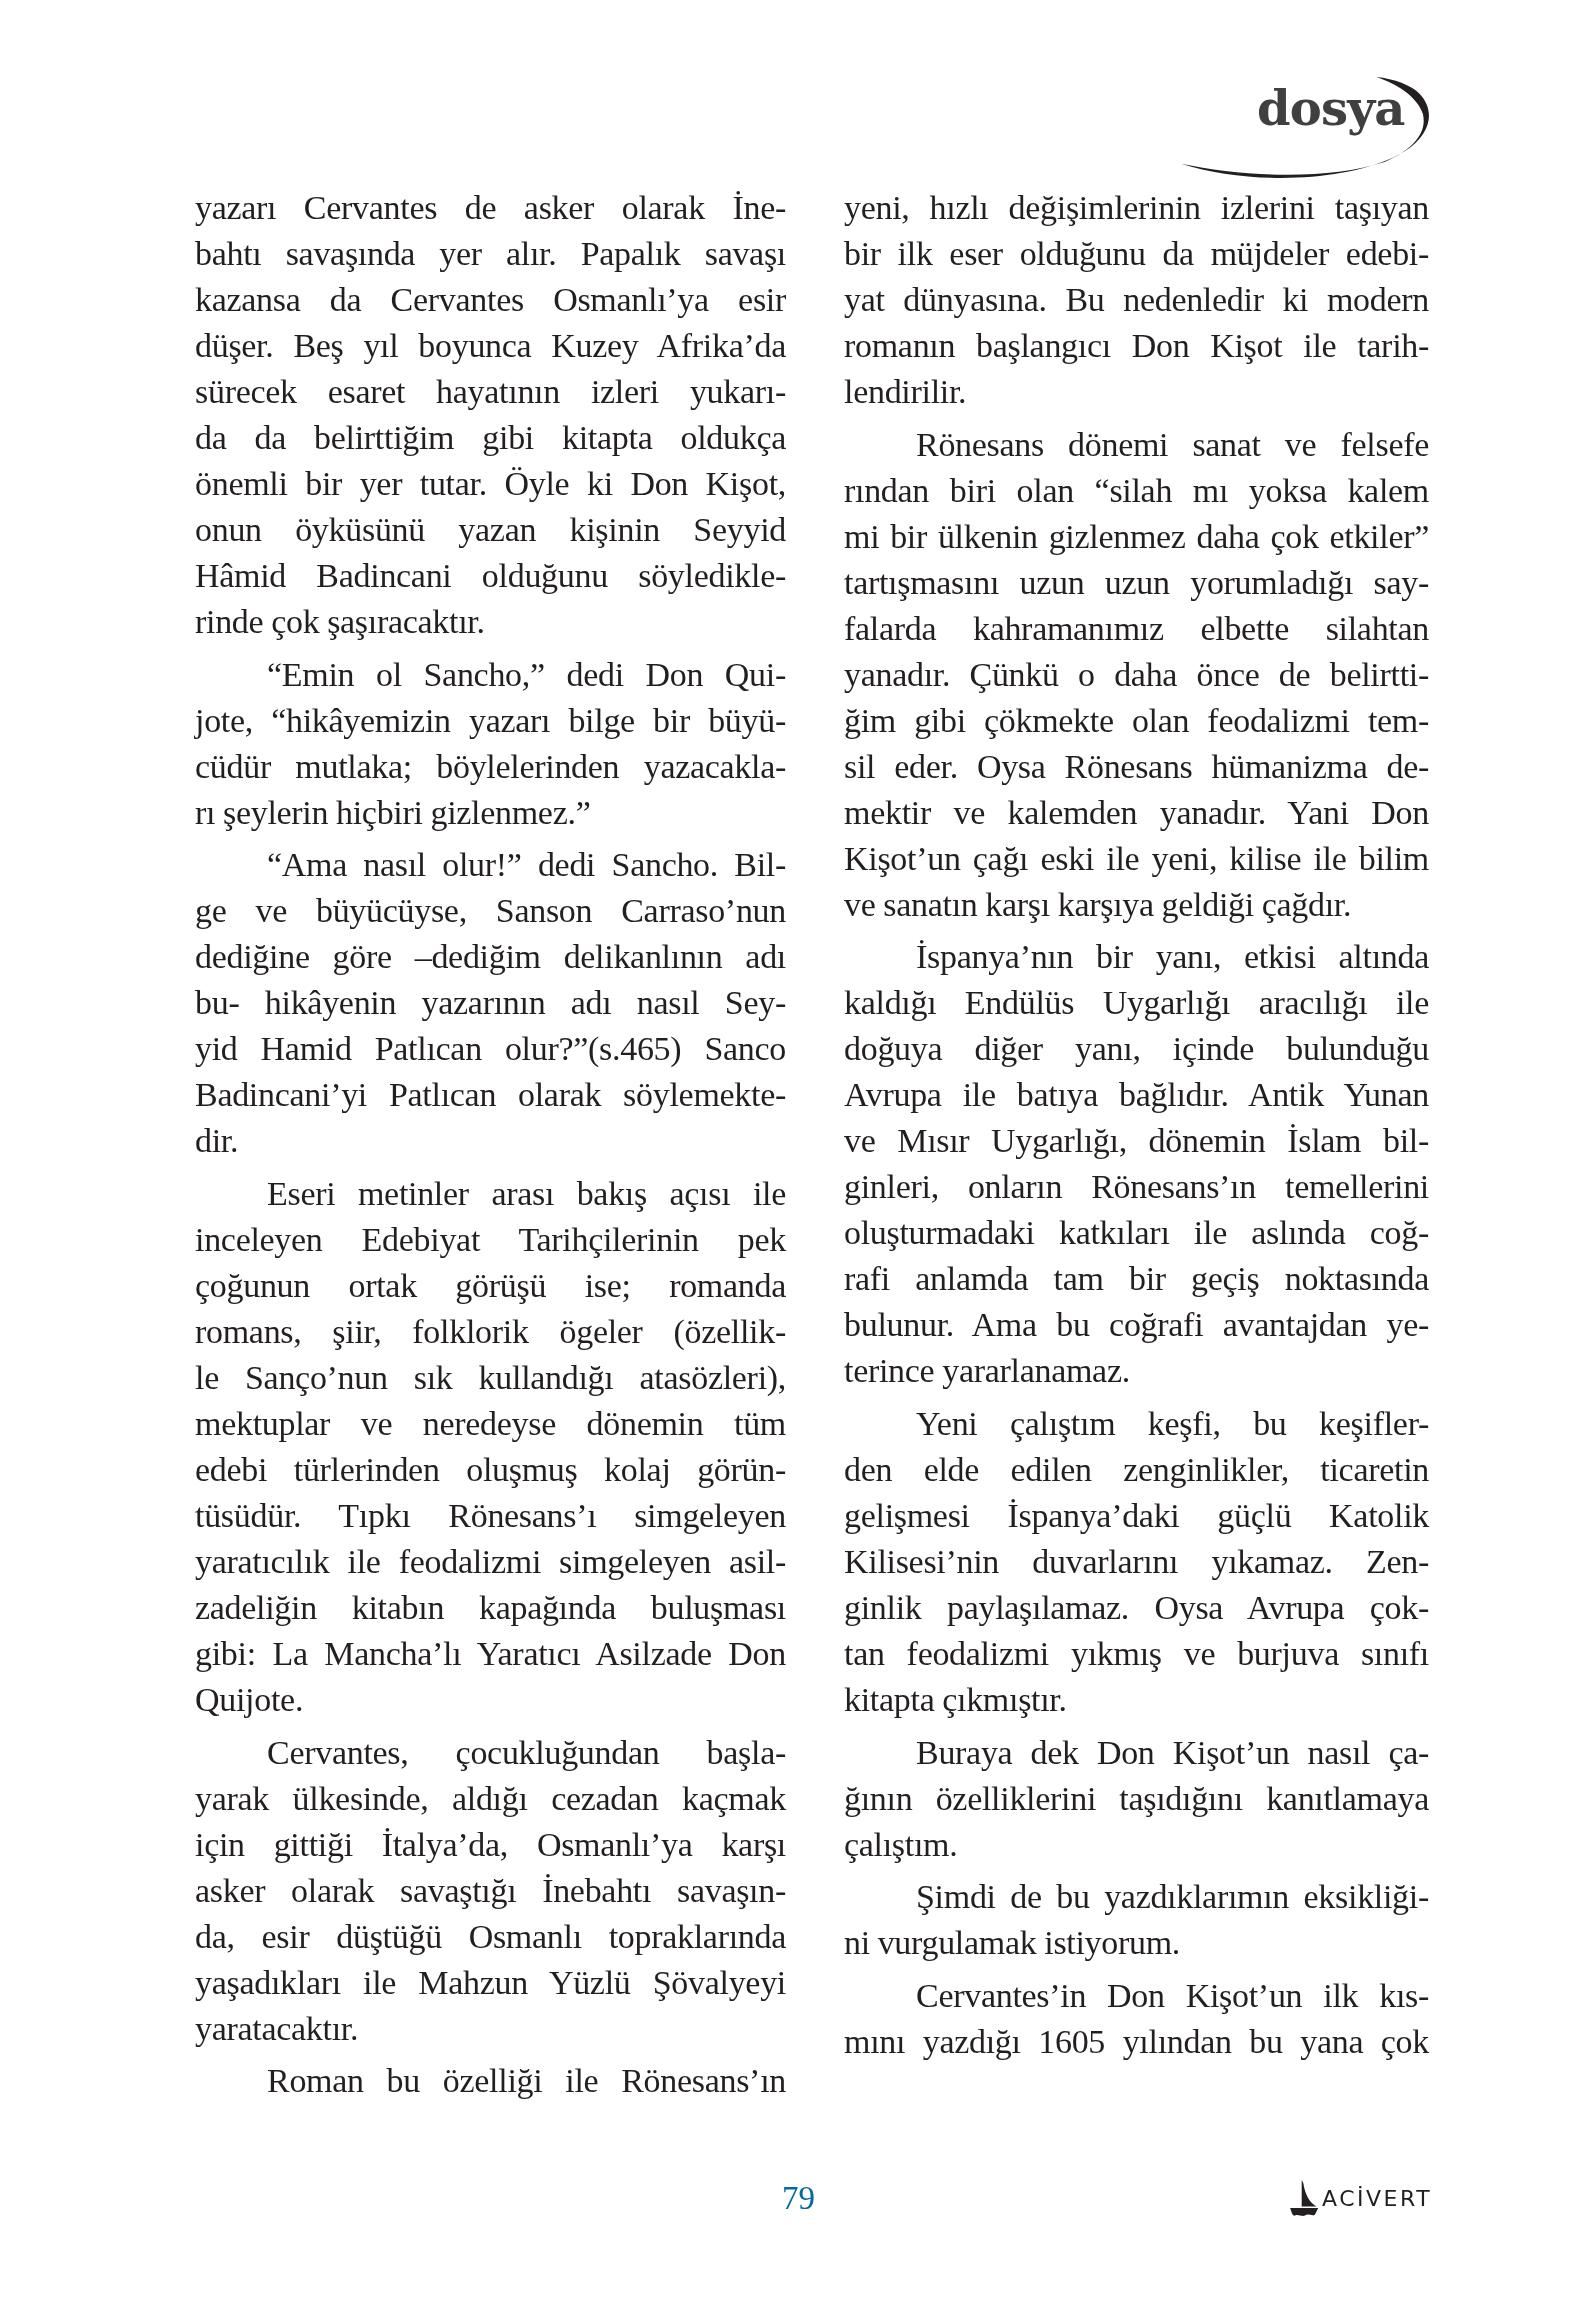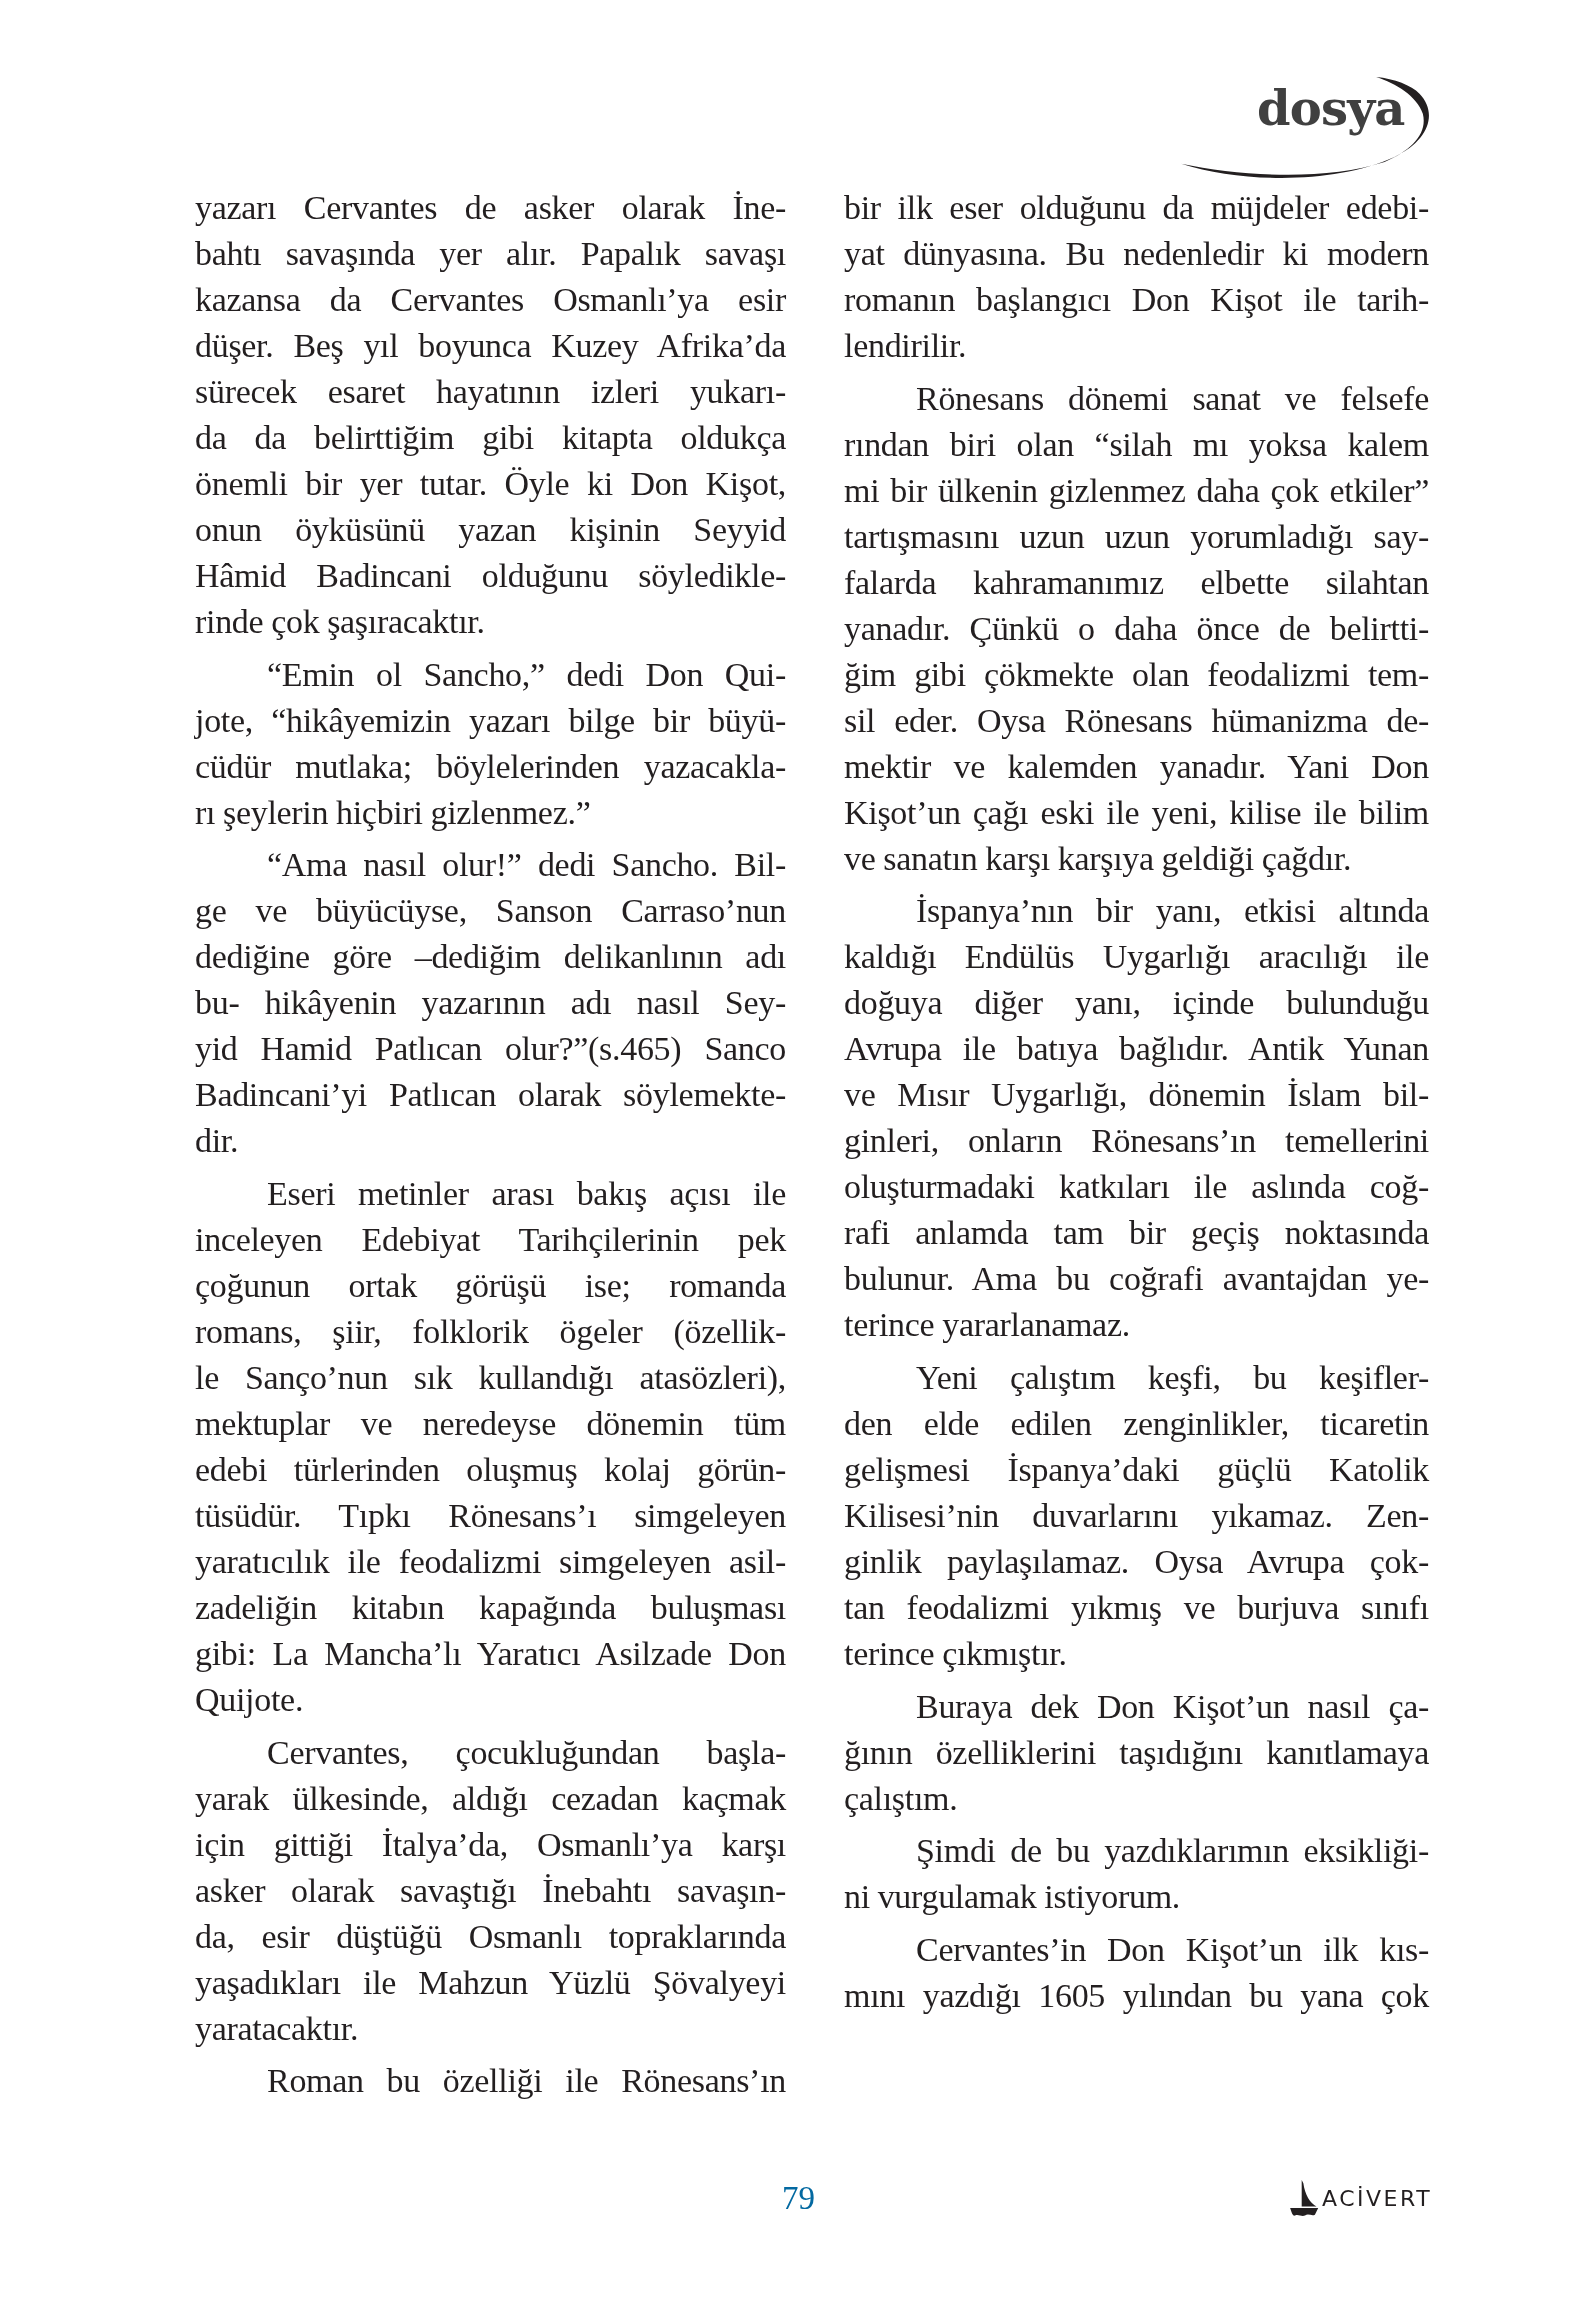--- a/index.html
+++ b/index.html
@@ -167,20 +167,21 @@
       <span class="line">yaşadıkları ile Mahzun Yüzlü Şövalyeyi</span>
       <span class="line last">yaratacaktır.</span>
     </div>
     <div class="para">
       <span class="line first-indent">Roman bu özelliği ile Rönesans’ın</span>
     </div>
   </div>
 
 <div class="column col-right" id="col-right">
     <div class="para">
+      <span class="line">yeni, hızlı değişimlerinin izlerini taşıyan</span>
       <span class="line">bir ilk eser olduğunu da müjdeler edebi-</span>
       <span class="line">yat dünyasına. Bu nedenledir ki modern</span>
       <span class="line">romanın başlangıcı Don Kişot ile tarih-</span>
       <span class="line last">lendirilir.</span>
     </div>
     <div class="para">
       <span class="line first-indent">Rönesans dönemi sanat ve felsefe</span>
       <span class="line">rından biri olan “silah mı yoksa kalem</span>
       <span class="line">mi bir ülkenin gizlenmez daha çok etkiler”</span>
       <span class="line">tartışmasını uzun uzun yorumladığı say-</span>
@@ -204,21 +205,21 @@
       <span class="line">bulunur. Ama bu coğrafi avantajdan ye-</span>
       <span class="line last">terince yararlanamaz.</span>
     </div>
     <div class="para">
       <span class="line first-indent">Yeni çalıştım keşfi, bu keşifler-</span>
       <span class="line">den elde edilen zenginlikler, ticaretin</span>
       <span class="line">gelişmesi İspanya’daki güçlü Katolik</span>
       <span class="line">Kilisesi’nin duvarlarını yıkamaz. Zen-</span>
       <span class="line">ginlik paylaşılamaz. Oysa Avrupa çok-</span>
       <span class="line">tan feodalizmi yıkmış ve burjuva sınıfı</span>
-      <span class="line last">terince çıkmıştır.</span>
+      <span class="line last">kitapta çıkmıştır.</span>
     </div>
     <div class="para">
       <span class="line first-indent">Buraya dek Don Kişot’un nasıl ça-</span>
       <span class="line">ğının özelliklerini taşıdığını kanıtlamaya</span>
       <span class="line last">çalıştım.</span>
     </div>
     <div class="para">
       <span class="line first-indent">Şimdi de bu yazdıklarımın eksikliği-</span>
       <span class="line last">ni vurgulamak istiyorum.</span>
     </div>

